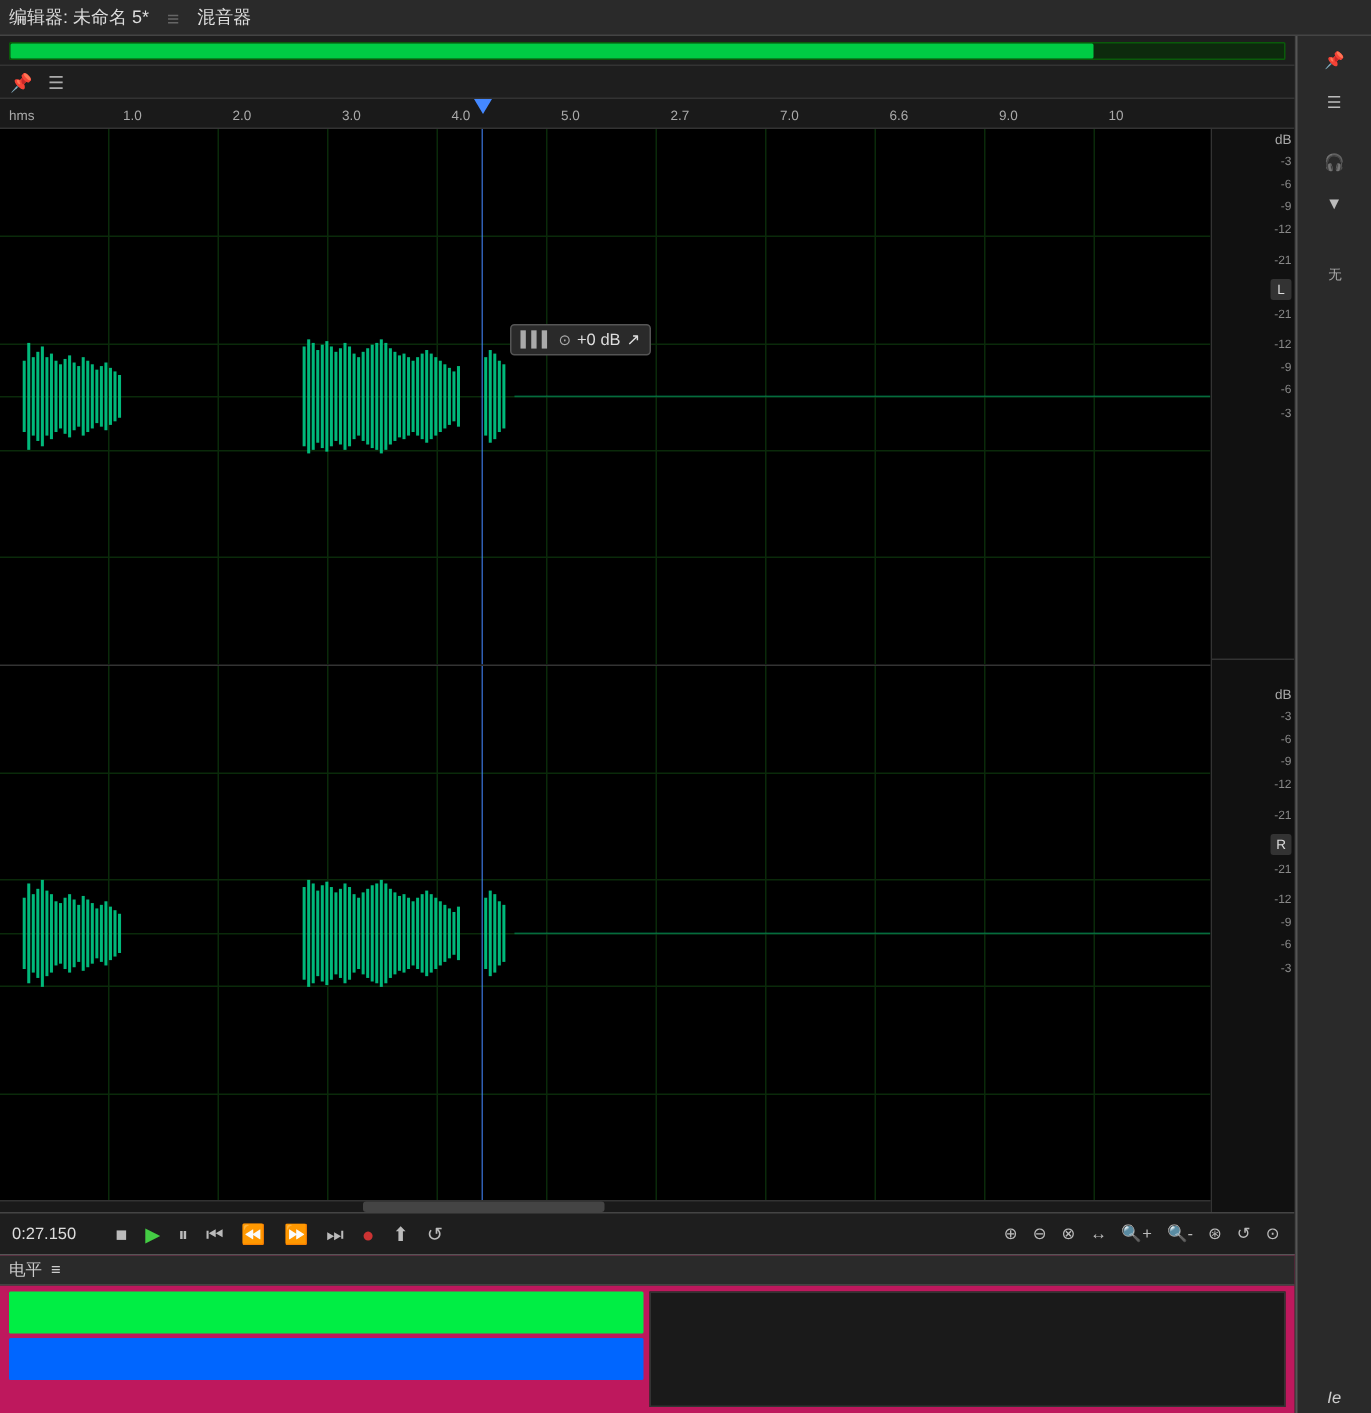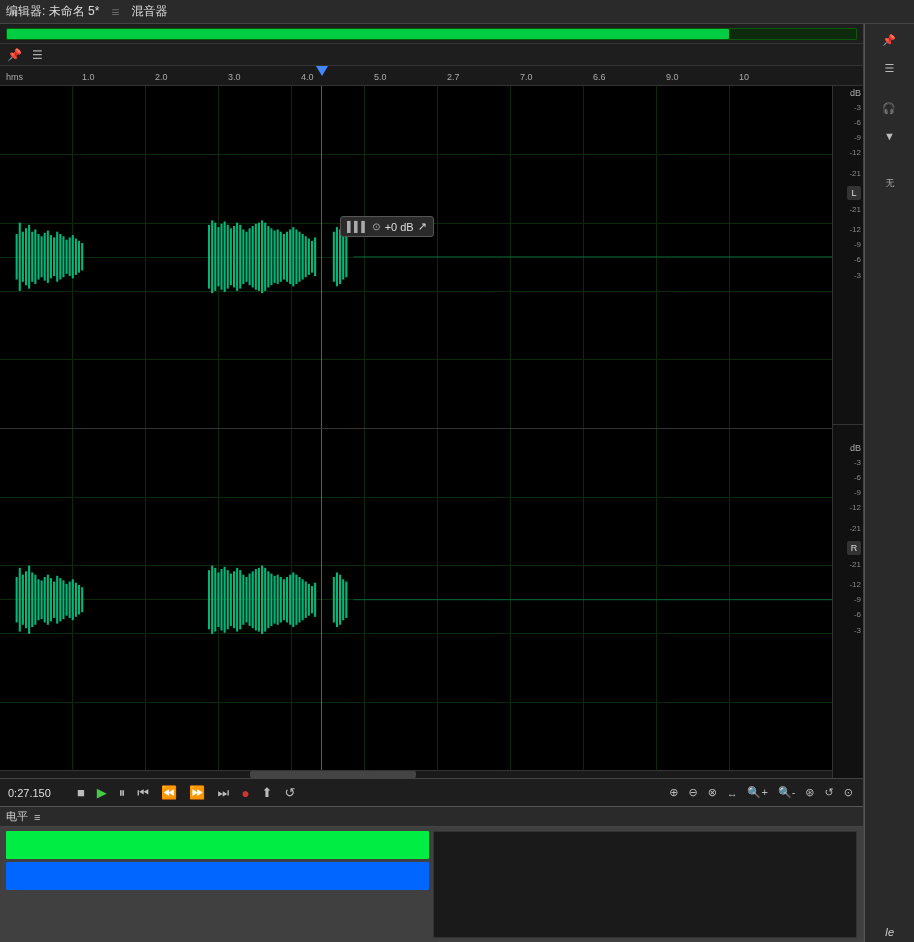--- a/index.html
+++ b/index.html
@@ -170,21 +170,21 @@
     
     .waveform-svg {
       position: absolute;
       top: 0; left: 0;
       width: 100%;
       height: 100%;
     }
 
     
     .vu-sidebar {
-      width: 31px;
+      width: 56px;
       background: #111;
       display: flex;
       flex-direction: column;
       border-left: 1px solid #333;
       gap: 16px;
     }
 
     .vu-top {
       flex: 1;
       display: flex;
@@ -314,22 +314,22 @@
     .transport-spacer { flex: 1; }
     .zoom-btn {
       color: #bbb;
       font-size: 11px;
       cursor: pointer;
       padding: 1px 2px;
     }
 
     
     .level-bar {
-      height: 136px;
-      background: #404040;
+      height: 106px;
+      background: #be185d;
       border-top: 1px solid #555;
       display: flex;
       flex-direction: column;
     }
     .level-header {
       height: 20px;
       background: #2a2a2a;
       display: flex;
       align-items: center;
       padding: 0 6px;

